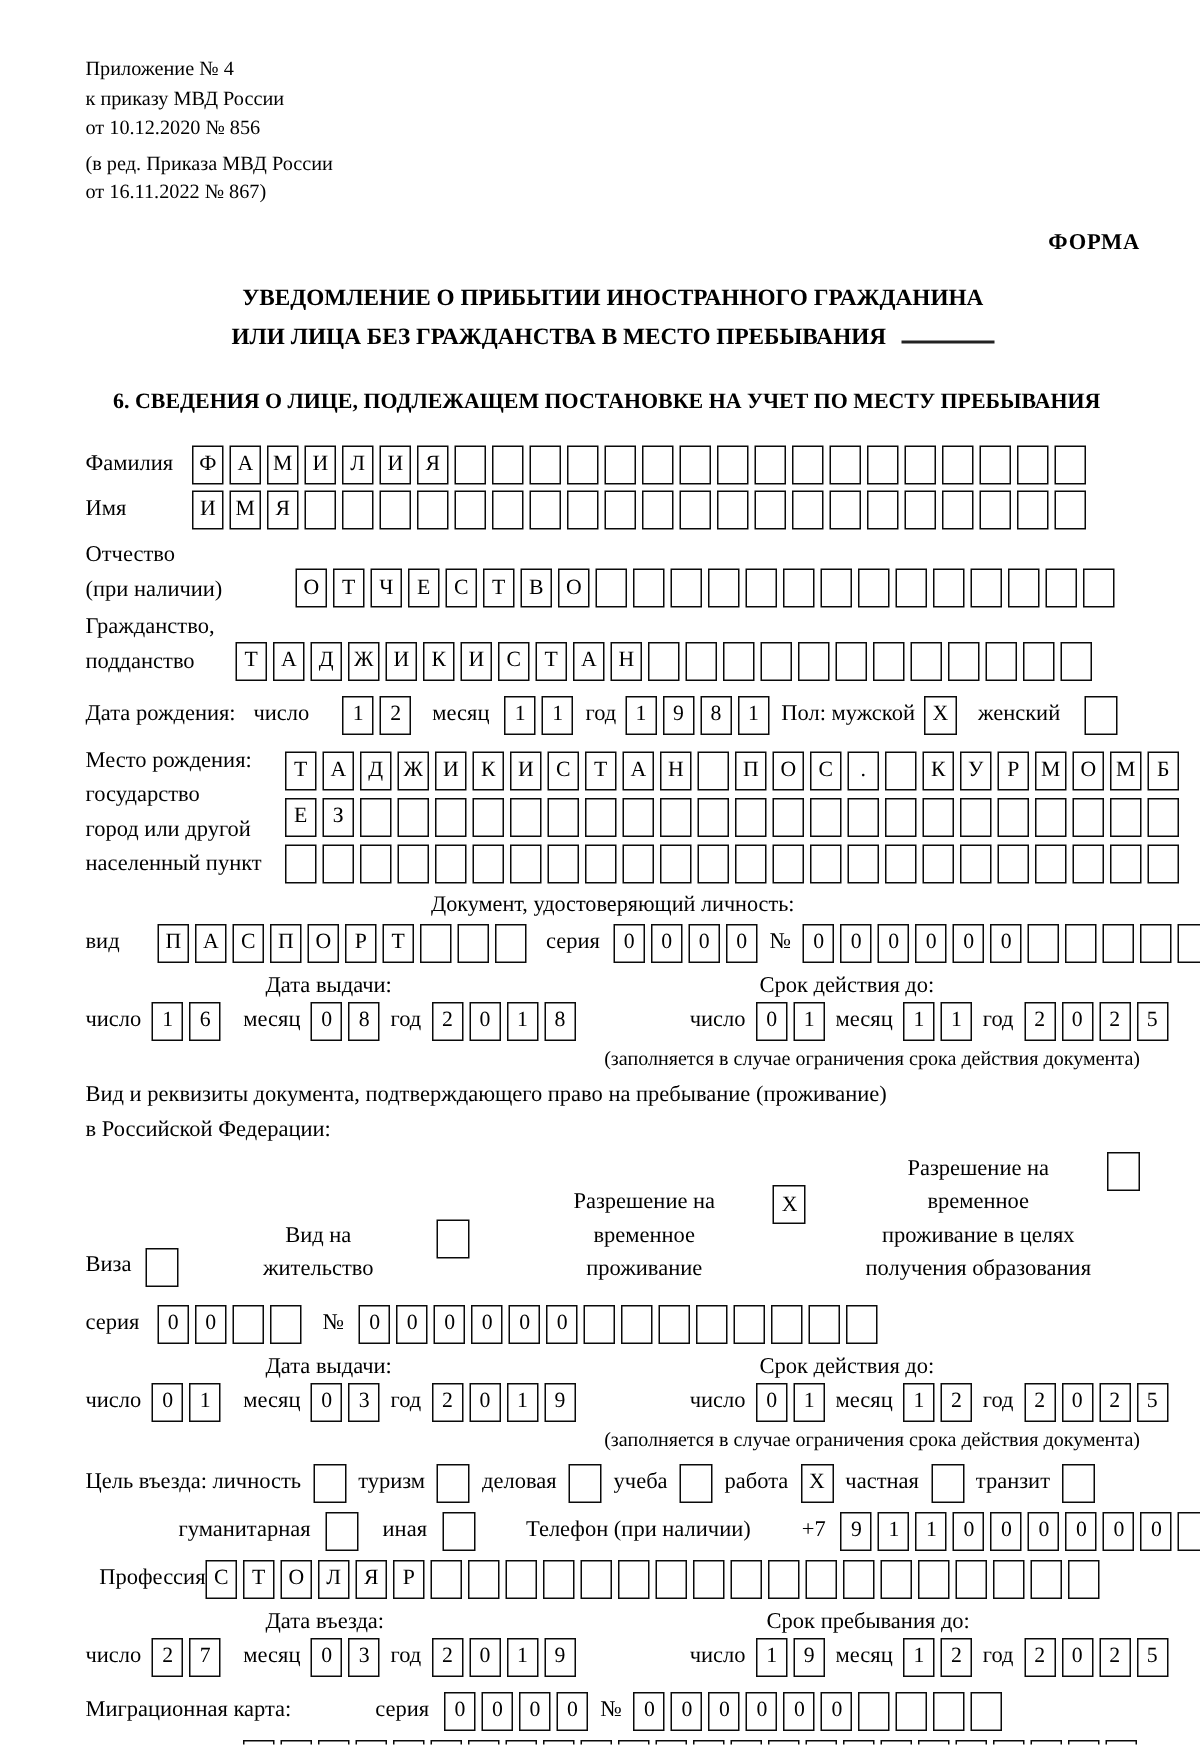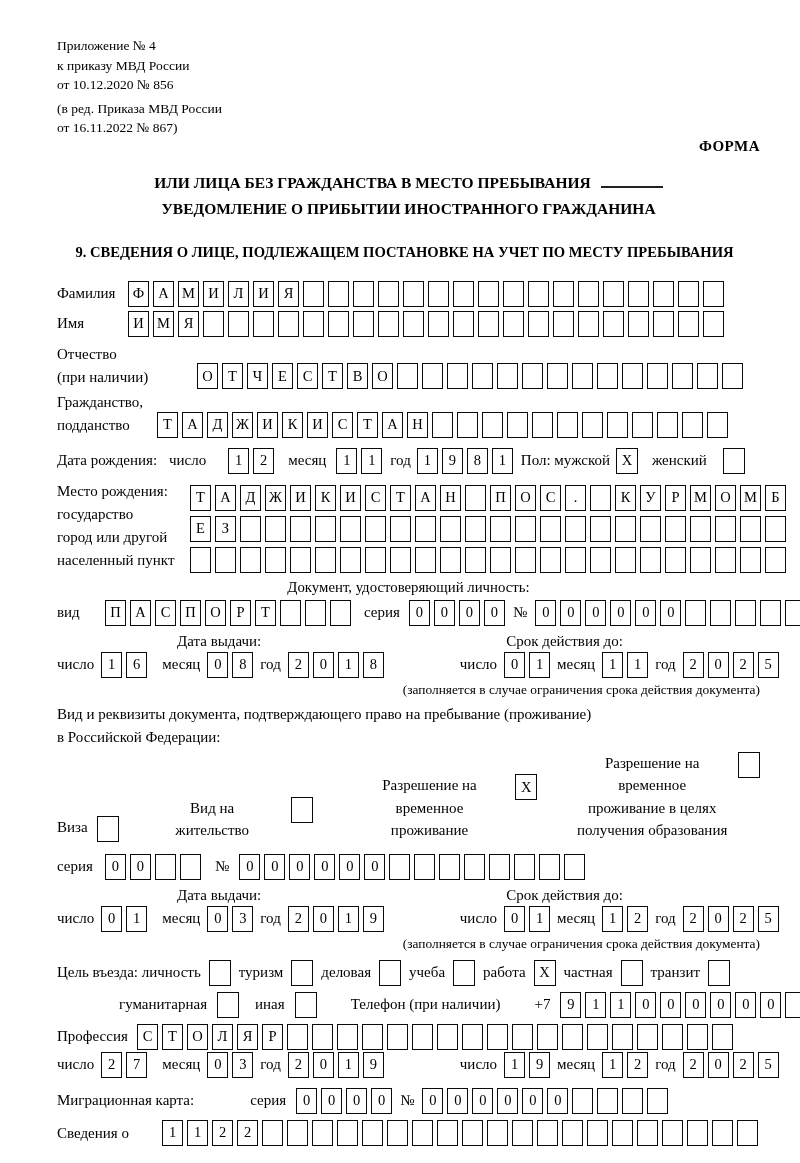--- a/index.html
+++ b/index.html
@@ -2,31 +2,31 @@
 <html lang="ru"><head>
 <meta charset="utf-8">
 <style>
   * { margin:0; padding:0; box-sizing:border-box; }
   html,body { background:#ffffff; }
   body { width:800px; height:1163px; font-family:"Liberation Serif", serif; color:#000; overflow:hidden; }
   .page { width:800px; height:1163px; padding:36px 40px 0 57px; position:relative; font-size:15px; background:#fff; }
 
   .annex { font-size:13.5px; line-height:1.45; }
   .annex-note { margin-top:4px; }
-  .forma { font-weight:bold; text-align:right; font-size:15px; letter-spacing:.5px; }
+  .forma { font-weight:bold; text-align:right; margin-top:16px; font-size:15px; letter-spacing:.5px; }
 
   .title { text-align:center; font-weight:bold; font-size:15.5px; margin-top:15px; line-height:1.7; }
   .blank-line { display:inline-block; width:62px; border-bottom:2px solid #222; margin-left:10px; vertical-align:baseline; }
 
   .sec-heading { font-weight:bold; font-size:14.6px; margin-top:21px; text-align:center; white-space:nowrap; margin-left:-8px; }
 
   .frow { display:flex; align-items:center; white-space:nowrap; }
   .frow.top { align-items:flex-end; }
   .lbl { flex:0 0 auto; }
-  .w71 { width:71px; } .w80 { width:80px; } .w100 { width:100px; } .w140 { width:140px; } .w133 { width:133px; } .w105 { width:105px; }
+  .w71 { width:71px; } .w80 { width:80px;text-align:right; } .w100 { width:100px; } .w140 { width:140px; } .w133 { width:133px; } .w105 { width:105px; }
   .two-line { line-height:1.55; }
 
   .cells { display:flex; gap:4px; flex:0 0 auto; }
   .cell { flex:0 0 21px; width:21px; height:26px; border:1.6px solid #0a0a0a; display:flex; align-items:center; justify-content:center; font-size:14.5px; background:#fff; }
   .cb { flex:0 0 22px; width:22px; height:26px; border:1.6px solid #0a0a0a; display:inline-flex; align-items:center; justify-content:center; font-size:14.5px; background:#fff; }
 
   .stack { display:flex; flex-direction:column; gap:5px; }
 
   .doc-heading { text-align:center; font-weight:normal; margin-top:6px; font-size:14.8px; }
 
@@ -50,27 +50,27 @@
     <div>к приказу МВД России</div>
     <div>от 10.12.2020 № 856</div>
     <div class="annex-note">
       <div>(в ред. Приказа МВД России</div>
       <div>от 16.11.2022 № 867)</div>
     </div>
   </div>
   <div class="forma">ФОРМА</div>
 
   <div class="title">
+    <div>УВЕДОМЛЕНИЕ О ПРИБЫТИИ ИНОСТРАННОГО ГРАЖДАНИНА</div>
     <div>
       <span>ИЛИ ЛИЦА БЕЗ ГРАЖДАНСТВА В МЕСТО ПРЕБЫВАНИЯ</span><span class="blank-line"></span>
     </div>
-    <div>УВЕДОМЛЕНИЕ О ПРИБЫТИИ ИНОСТРАННОГО ГРАЖДАНИНА</div>
-  </div>
-
-  <div class="sec-heading">9. СВЕДЕНИЯ О ЛИЦЕ, ПОДЛЕЖАЩЕМ ПОСТАНОВКЕ НА УЧЕТ ПО МЕСТУ ПРЕБЫВАНИЯ</div>
+  </div>
+
+  <div class="sec-heading">6. СВЕДЕНИЯ О ЛИЦЕ, ПОДЛЕЖАЩЕМ ПОСТАНОВКЕ НА УЧЕТ ПО МЕСТУ ПРЕБЫВАНИЯ</div>
 
   <div class="frow m-t20">
     <div class="lbl w71">Фамилия</div>
     <div class="cells">
         <span class="cell">Ф</span>
         <span class="cell">А</span>
         <span class="cell">М</span>
         <span class="cell">И</span>
         <span class="cell">Л</span>
         <span class="cell">И</span>
@@ -546,20 +546,24 @@
         <span class="cell"></span>
         <span class="cell"></span>
         <span class="cell"></span>
         <span class="cell"></span>
         <span class="cell"></span>
         <span class="cell"></span>
         <span class="cell"></span>
       </div>
   </div>
 
+  <div class="dhead">
+    <span style="margin-left:120px">Дата въезда:</span>
+    <span style="margin-left:255px">Срок пребывания до:</span>
+  </div>
   <div class="drow">
     <div class="dgroup">
       <span>число</span>
       <div class="cells">
           <span class="cell">2</span>
           <span class="cell">7</span>
         </div>
       <span style="margin-left:8px">месяц</span>
       <div class="cells">
           <span class="cell">0</span>

